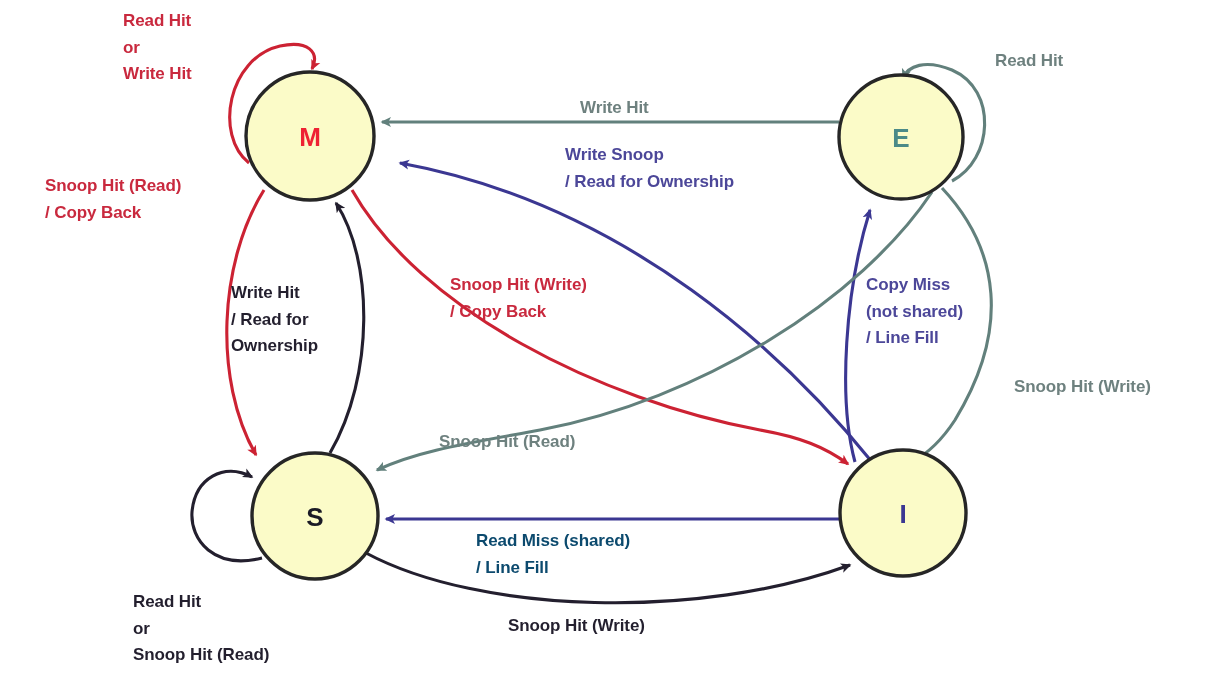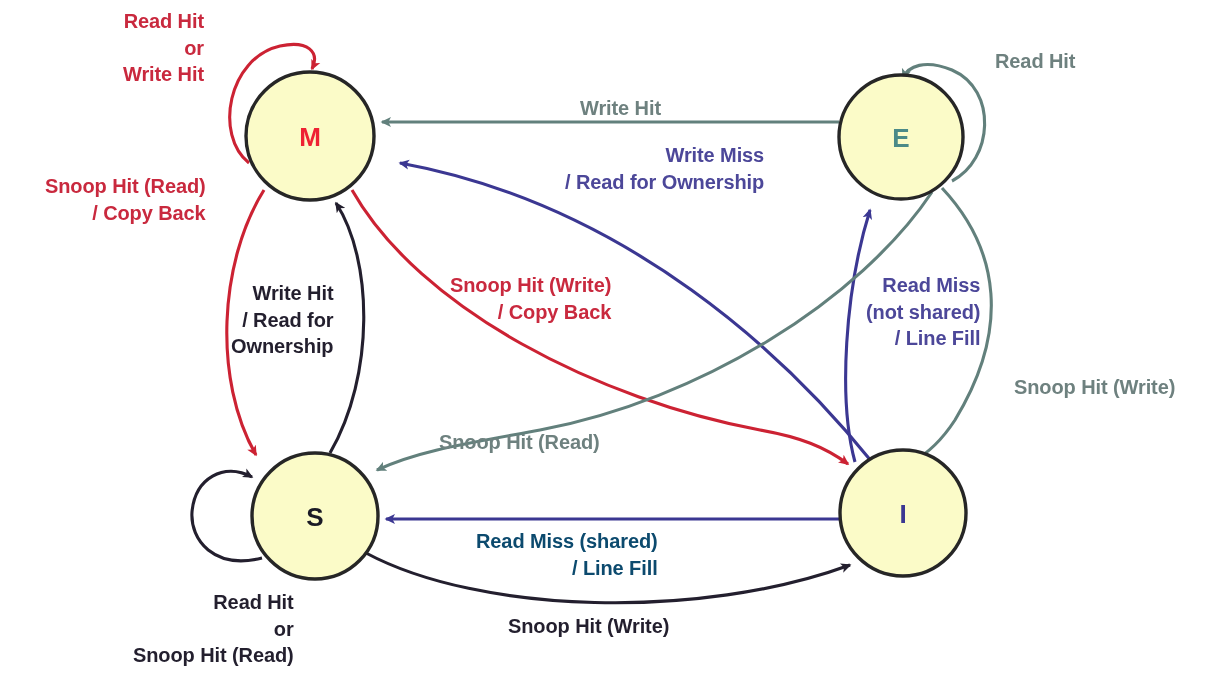--- a/index.html
+++ b/index.html
@@ -27,25 +27,24 @@
     font-weight: bold;
     font-size: 26px;
     text-anchor: middle;
     dominant-baseline: central;
     font-family: "Liberation Sans", sans-serif;
   }
   .edge-label {
     position: absolute;
     font-family: "Liberation Sans", sans-serif;
     font-weight: bold;
-    font-size: 20px;
+    font-size: 17px;
     line-height: 26.5px;
     white-space: pre;
     letter-spacing: -0.1px;
-    text-align: right;
   }
 </style>
 </head>
 <body>
 
 <div id="diagram-root">
 
   <svg id="diagram-svg" viewBox="0 0 1223 691">
     <defs>
       <marker id="ah-red" markerWidth="11" markerHeight="11" refX="9" refY="5.5" orient="auto" markerUnits="userSpaceOnUse">
@@ -105,36 +104,36 @@
       <text class="state-label" x="903" y="514" fill="#3b3792">I</text>
     </g>
   </svg>
 
   <div class="edge-label" style="left:123px; top:8px; color:#c9293e;">Read Hit
 or
 Write Hit</div>
 
   <div class="edge-label" style="left:580px; top:95px; color:#6e817f;">Write Hit</div>
 
-  <div class="edge-label" style="left:565px; top:142px; color:#4c4799;">Write Miss
+  <div class="edge-label" style="left:565px; top:142px; color:#4c4799;">Write Snoop
 / Read for Ownership</div>
 
   <div class="edge-label" style="left:995px; top:48px; color:#6e817f;">Read Hit</div>
 
   <div class="edge-label" style="left:45px; top:173px; color:#c9293e;">Snoop Hit (Read)
 / Copy Back</div>
 
   <div class="edge-label" style="left:231px; top:280px; color:#231f2e;">Write Hit
 / Read for
 Ownership</div>
 
   <div class="edge-label" style="left:450px; top:272px; color:#c9293e;">Snoop Hit (Write)
 / Copy Back</div>
 
-  <div class="edge-label" style="left:866px; top:272px; color:#4c4799;">Read Miss
+  <div class="edge-label" style="left:866px; top:272px; color:#4c4799;">Copy Miss
 (not shared)
 / Line Fill</div>
 
   <div class="edge-label" style="left:1014px; top:374px; color:#6e817f;">Snoop Hit (Write)</div>
 
   <div class="edge-label" style="left:439px; top:429px; color:#6e817f;">Snoop Hit (Read)</div>
 
   <div class="edge-label" style="left:476px; top:528px; color:#0c4a6e;">Read Miss (shared)
 / Line Fill</div>
 

